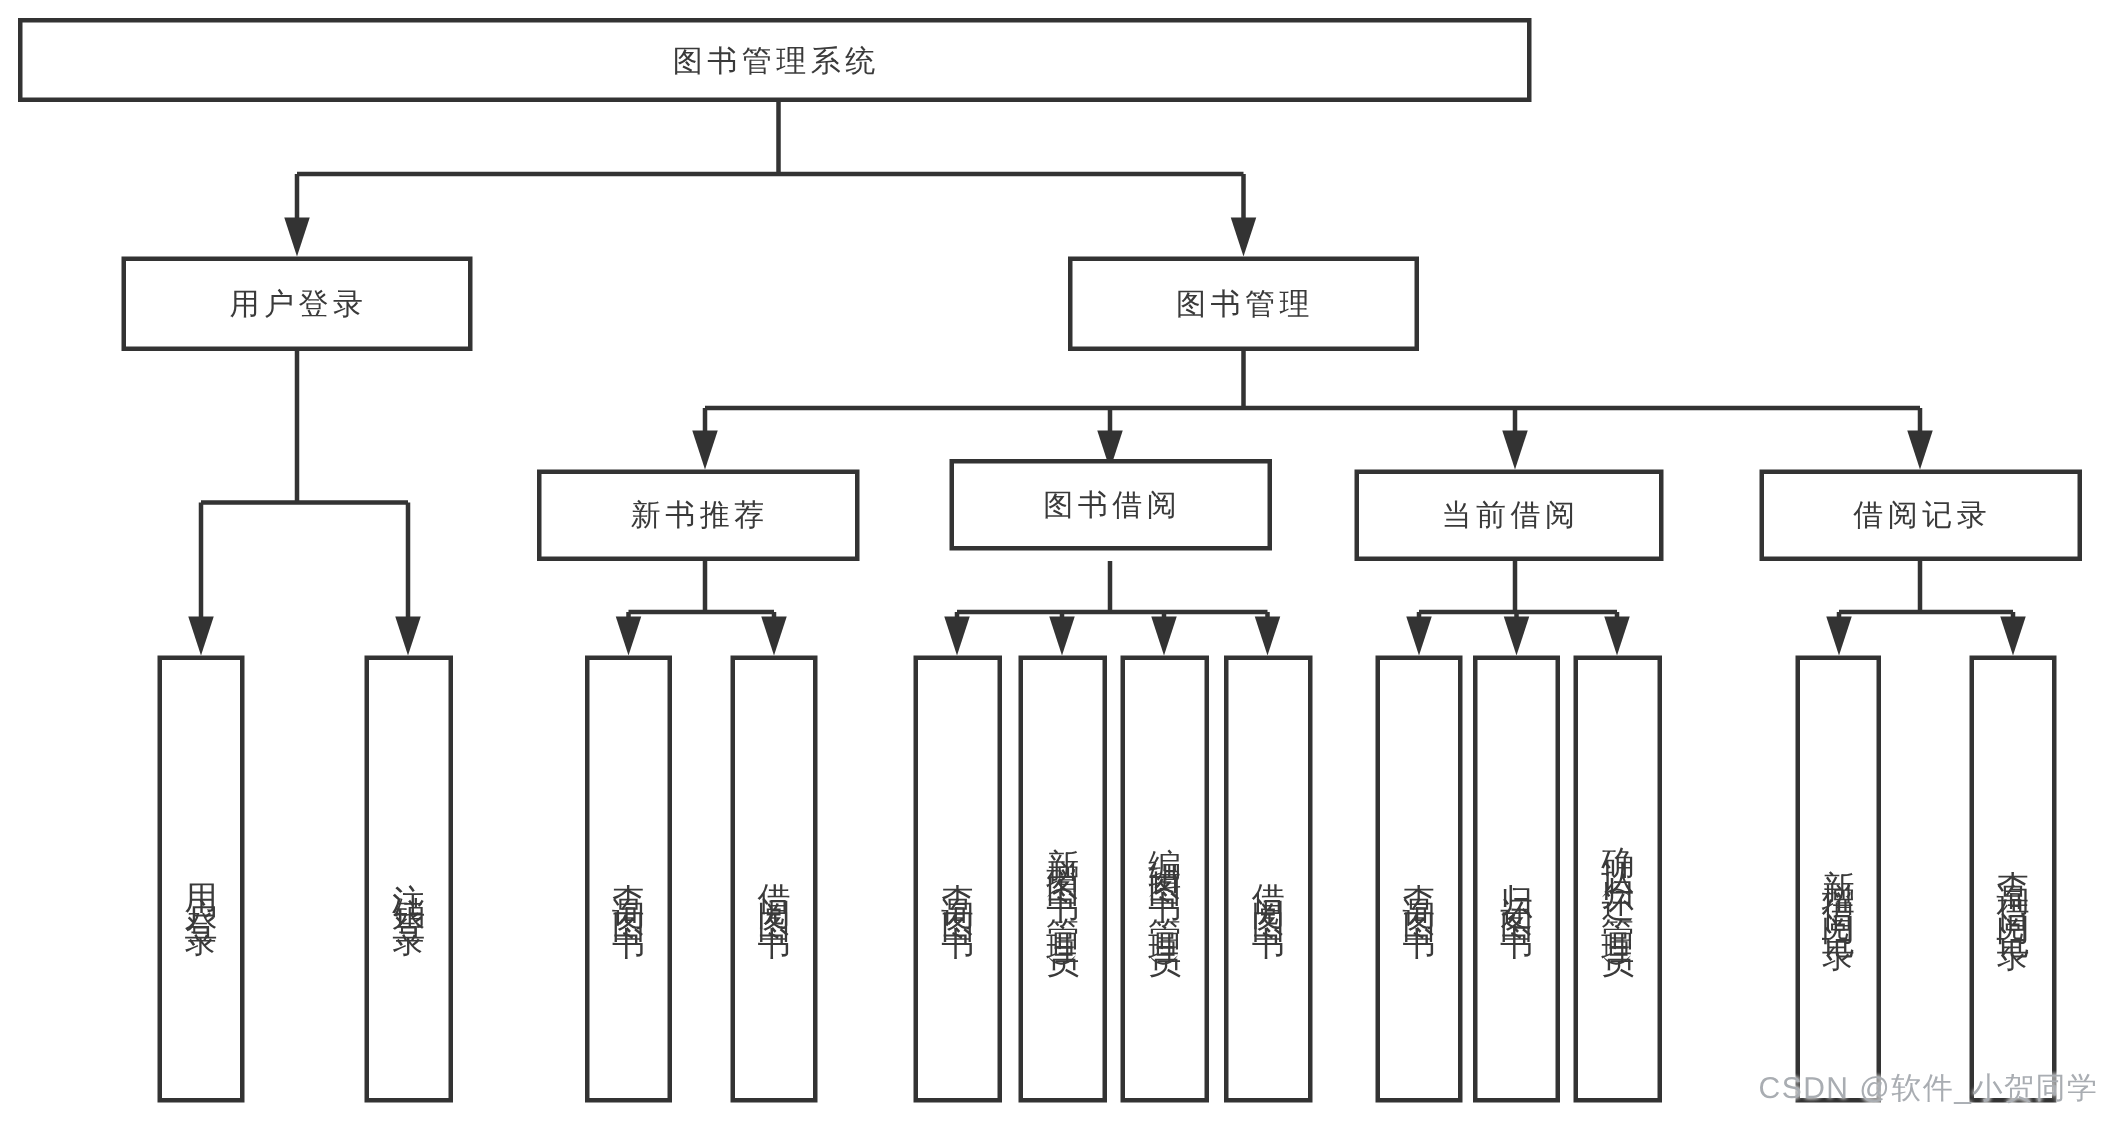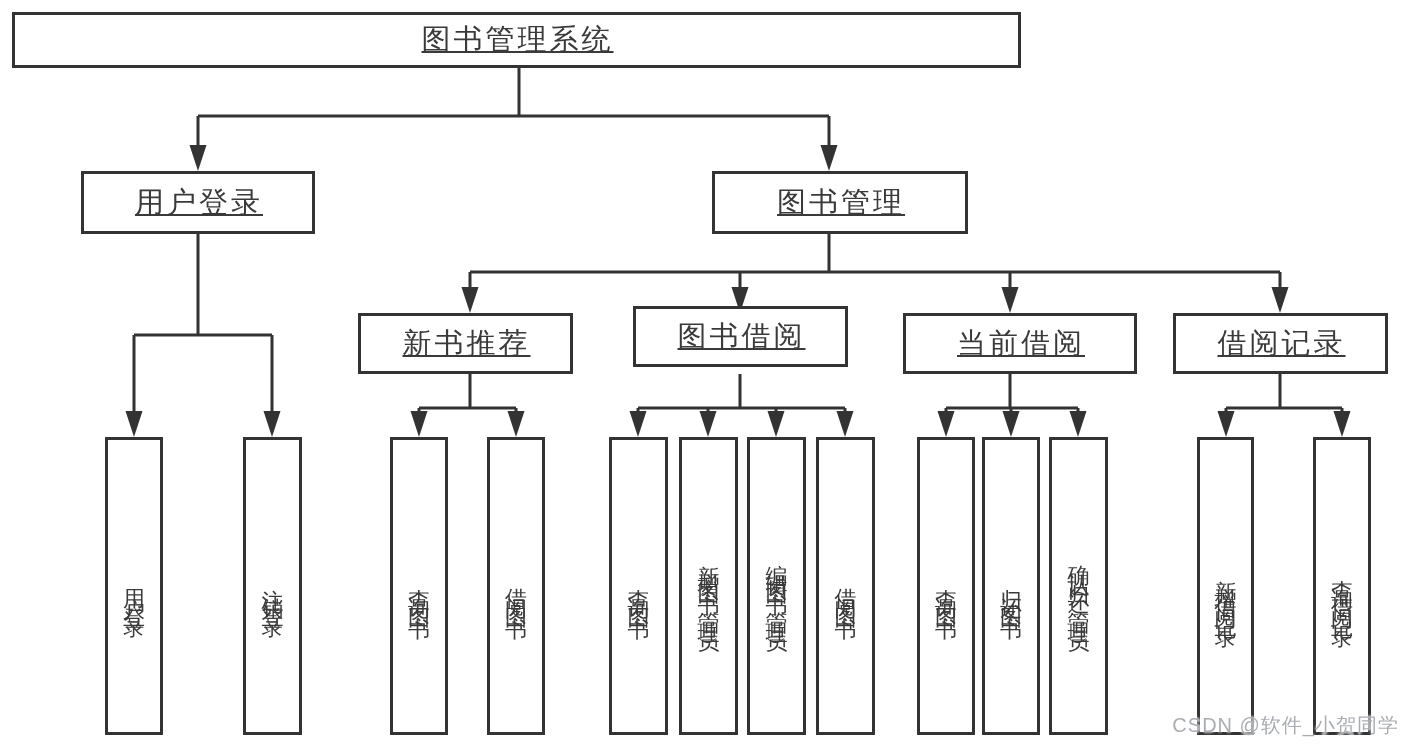--- a/index.html
+++ b/index.html
@@ -14,25 +14,24 @@
   svg.connectors{position:absolute;left:0;top:0;z-index:1;}
   .box{
     position:absolute;
     box-sizing:border-box;
     background:#ffffff;
     border:3px solid var(--line,#333333);
     display:flex;align-items:center;justify-content:center;
     z-index:2;
   }
   .hlabel{
-    font-size:29px;
+    font-size:20px;
     letter-spacing:3px;
     white-space:nowrap;
     transform:translateX(1px); 
-    text-decoration:underline;
   }
   .leaf .vlabel{
     writing-mode:vertical-rl;
     text-orientation:mixed;
     font-size:22px;
     line-height:1;
     letter-spacing:9.5px;
     white-space:nowrap;
     transform:translateY(4px); 
   }
@@ -85,31 +84,31 @@
       </g>
   </svg>
 
   <div class="box" style="left:12px;top:12px;width:1009px;height:56px">
     <span class="hlabel">图书管理系统</span>
   </div>
 
   <div class="box" style="left:81px;top:171px;width:234px;height:63px">
     <span class="hlabel">用户登录</span>
   </div>
-  <div class="box" style="left:712px;top:171px;width:256px;height:63px">
+  <div class="box" style="left:712px;top:171px;width:234px;height:63px">
     <span class="hlabel">图书管理</span>
   </div>
 
   <div class="box" style="left:358px;top:313px;width:215px;height:61px">
     <span class="hlabel">新书推荐</span>
   </div>
   <div class="box" style="left:633px;top:306px;width:215px;height:61px">
     <span class="hlabel">图书借阅</span>
   </div>
-  <div class="box" style="left:903px;top:313px;width:234px;height:61px">
+  <div class="box" style="left:903px;top:313px;width:206px;height:61px">
     <span class="hlabel">当前借阅</span>
   </div>
   <div class="box" style="left:1173px;top:313px;width:215px;height:61px">
     <span class="hlabel">借阅记录</span>
   </div>
 
   <div class="box leaf" style="left:105px;top:437px;width:58px;height:298px">
     <span class="vlabel">用户登录</span>
   </div>
   <div class="box leaf" style="left:243px;top:437px;width:59px;height:298px">

